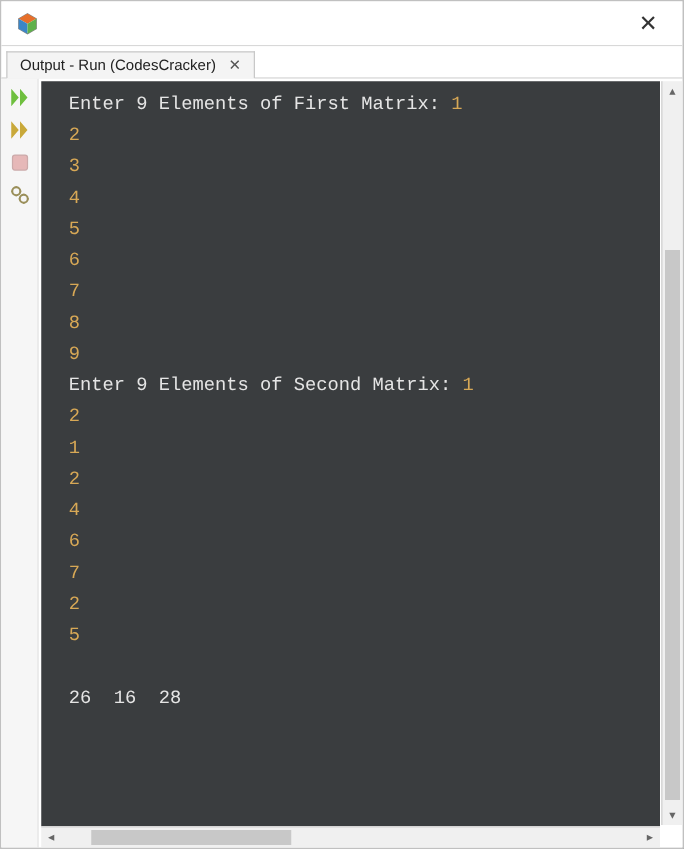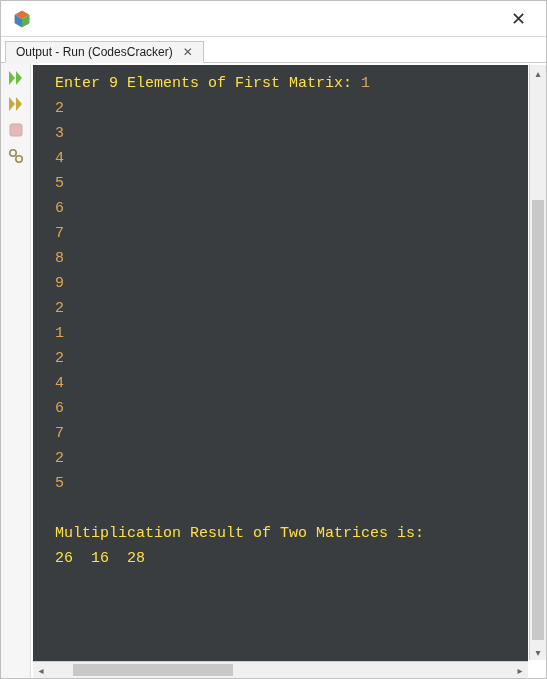--- a/index.html
+++ b/index.html
@@ -134,21 +134,21 @@
   .hscroll .arrow {
     position: absolute;
     top:0; bottom:0; width:16px;
     display:flex; align-items:center; justify-content:center;
     color:#666; font-size:10px;
     cursor:pointer;
   }
   .hscroll .arrow.left { left: 0; }
   .hscroll .arrow.right { right: 0; }
   .line { white-space: pre; }
-  .prompt { color: #fde047; }
+  .prompt { color: #e5e5e5; }
   .input { color: #d7a856; }
   .blank { height: 25px; }
 </style>
 </head>
 <body>
 
 <div class="titlebar">
   <span class="app-icon">
     <svg viewBox="0 0 18 18" width="18" height="18">
       <polygon points="9,1 16,5 16,13 9,17 2,13 2,5" fill="none" stroke="#888" stroke-width="1"></polygon>
@@ -197,30 +197,30 @@
     <div class="term" id="term">
         <div class="line"><span class="prompt">Enter 9 Elements of First Matrix: </span><span class="input">1</span></div>
         <div class="line"><span class="input">2</span></div>
         <div class="line"><span class="input">3</span></div>
         <div class="line"><span class="input">4</span></div>
         <div class="line"><span class="input">5</span></div>
         <div class="line"><span class="input">6</span></div>
         <div class="line"><span class="input">7</span></div>
         <div class="line"><span class="input">8</span></div>
         <div class="line"><span class="input">9</span></div>
+        <div class="line"><span class="prompt">Enter 9 Elements of Second Matrix: </span><span class="input">1</span></div>
         <div class="line"><span class="input">2</span></div>
         <div class="line"><span class="input">1</span></div>
         <div class="line"><span class="input">2</span></div>
         <div class="line"><span class="input">4</span></div>
         <div class="line"><span class="input">6</span></div>
         <div class="line"><span class="input">7</span></div>
         <div class="line"><span class="input">2</span></div>
         <div class="line"><span class="input">5</span></div>
         <div class="blank"></div>
-        <div class="line"><span class="prompt">Multiplication Result of Two Matrices is:</span></div>
         <div class="line"><span class="prompt">26  16  28</span></div>
       </div>
     <div class="vscroll">
       <div class="arrow up">▴</div>
       <div class="thumb"></div>
       <div class="arrow down">▾</div>
     </div>
     <div class="hscroll">
       <div class="arrow left">◂</div>
       <div class="thumb"></div>

